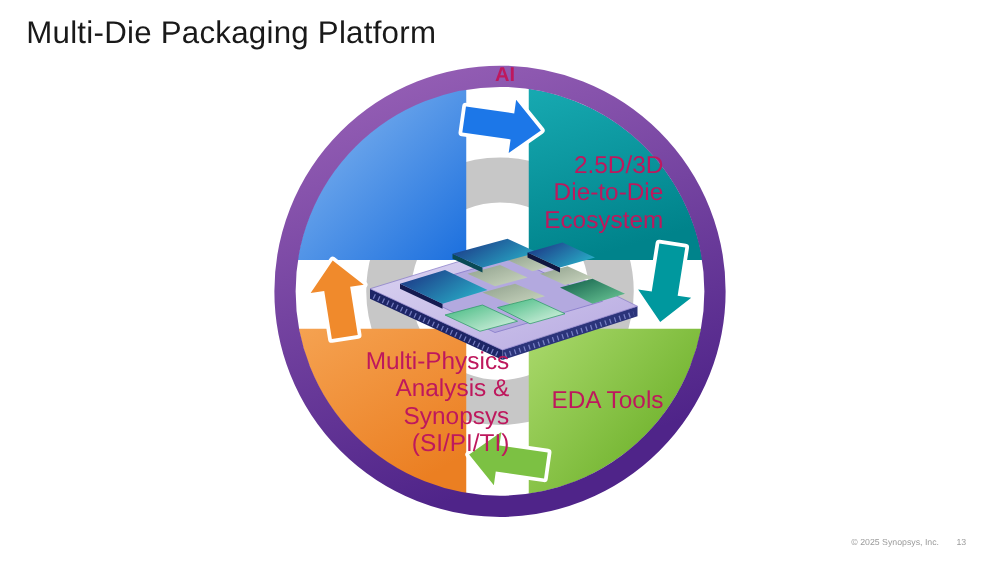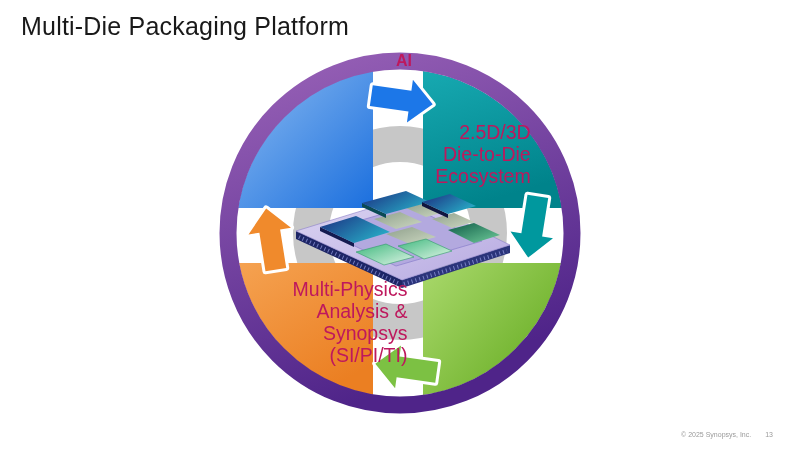--- a/index.html
+++ b/index.html
@@ -131,19 +131,22 @@
     <div>Ecosystem</div>
   </div>
 
   <div class="overlay-label" style="left:322px; top:322px;margin-left:28px;">
     <div>Multi-Physics</div>
     <div>Analysis &amp;</div>
     <div>Synopsys</div>
     <div>(SI/PI/TI)</div>
   </div>
 
+  <div class="overlay-label" style="left:486px; top:320px;">
+    <div>EDA Tools</div>
+  </div>
 
   <div class="footer">
     <span>© 2025 Synopsys, Inc.</span>
     <span>13</span>
   </div>
 
 </div>
 
 </body></html>

